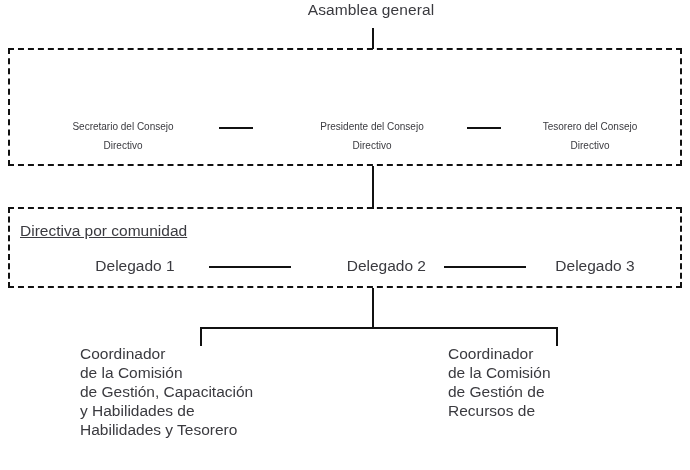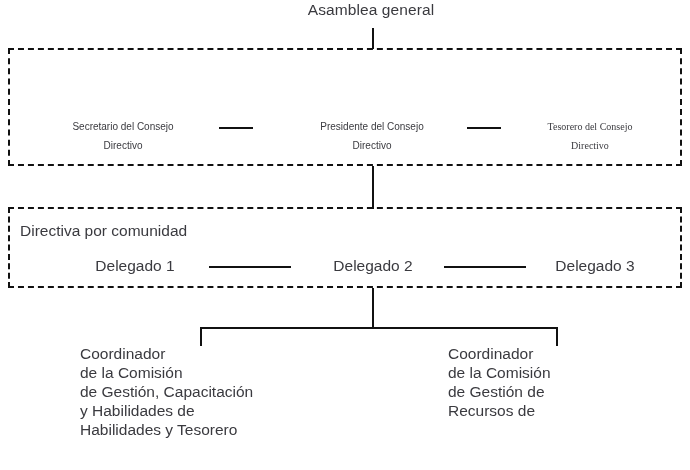--- a/index.html
+++ b/index.html
@@ -124,36 +124,36 @@
 
   <div class="hline" style="left:219px; top:127px; width:34px;"></div>
 
   <div class="consejo-node" style="left:252px; top:117px; width:240px;">
     <div>Presidente del Consejo</div>
     <div>Directivo</div>
   </div>
 
   <div class="hline" style="left:467px; top:127px; width:34px;"></div>
 
-  <div class="consejo-node" style="left:495px; top:117px; width:190px;font-family:Liberation Serif, serif;">
+  <div class="consejo-node" style="left:495px; top:117px; width:190px;">
     <div>Tesorero del Consejo</div>
     <div>Directivo</div>
   </div>
 
   <div class="vline" style="left:372px; top:166px; height:43px;"></div>
 
   <div class="group-box" id="box-directiva"></div>
 
-  <div class="group-title" style="left:20px; top:221px;">Directiva por comunidad</div>
+  <div class="group-title" style="left:20px; top:221px;text-decoration:underline;">Directiva por comunidad</div>
 
   <div class="delegado-node" style="left:70px; top:256px; width:130px;">Delegado 1</div>
 
   <div class="hline" style="left:209px; top:266px; width:82px;"></div>
 
-  <div class="delegado-node" style="left:308px; top:256px; width:130px;">Delegado 2</div>
+  <div class="delegado-node" style="left:296px; top:256px; width:130px;text-align:right;">Delegado 2</div>
 
   <div class="hline" style="left:444px; top:266px; width:82px;"></div>
 
   <div class="delegado-node" style="left:530px; top:256px; width:130px;">Delegado 3</div>
 
   <div class="vline" style="left:372px; top:288px; height:41px;"></div>
 
   <div class="hline" style="left:200px; top:327px; width:358px;"></div>
 
   <div class="vline" style="left:200px; top:327px; height:19px;"></div>

